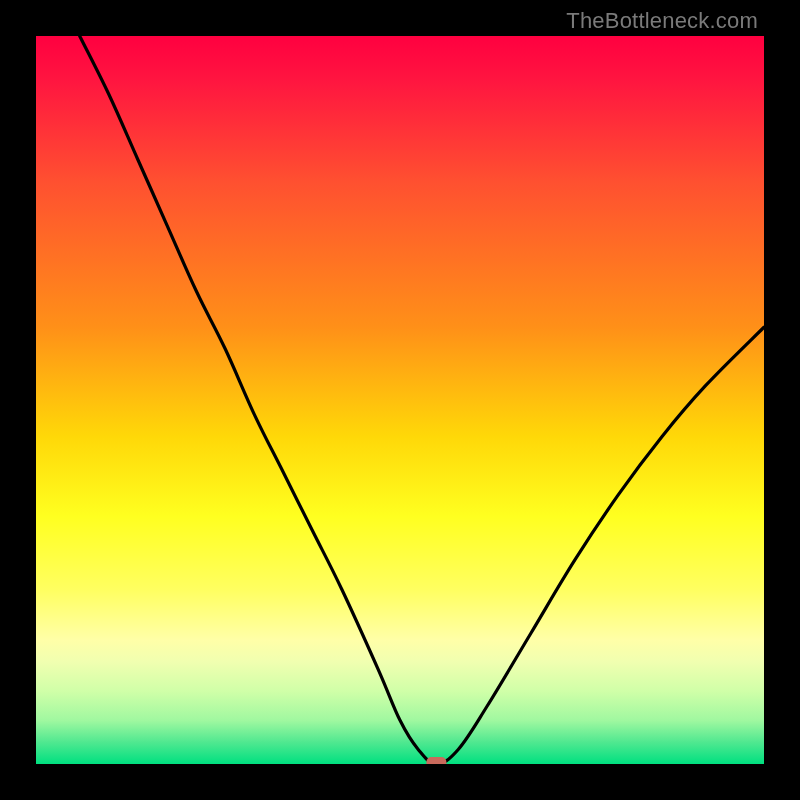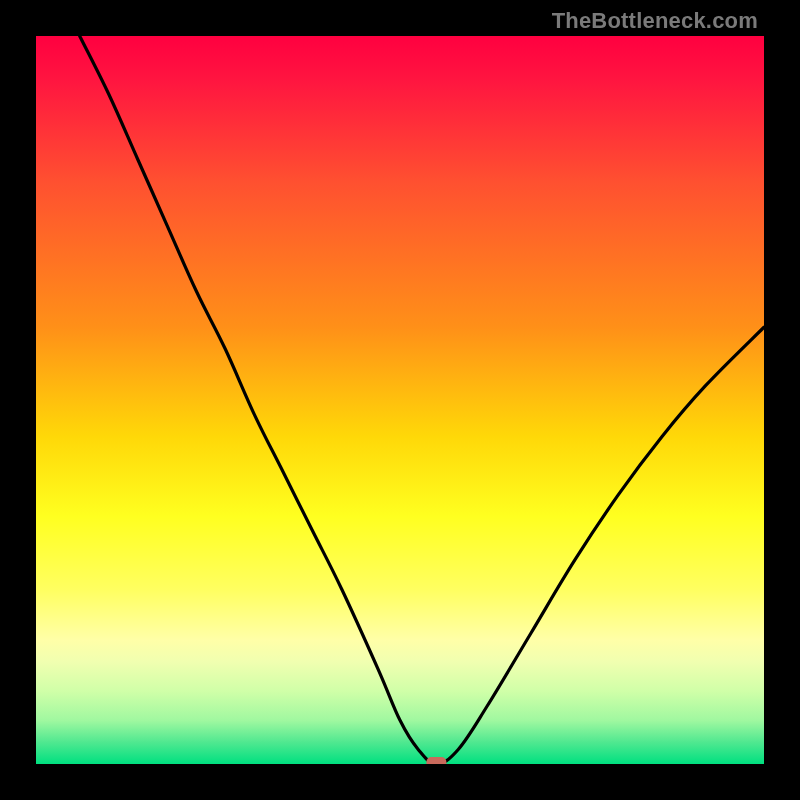--- a/index.html
+++ b/index.html
@@ -1,17 +1,17 @@
 <!DOCTYPE html>
 <html><head>
 <meta charset="utf-8">
 <style>
 html,body{margin:0;padding:0;width:800px;height:800px;background:#000;font-family:-apple-system,Helvetica,Arial,sans-serif}
 .frame{position:absolute;left:36px;top:36px;width:728px;height:728px;background:linear-gradient(to bottom,#ff0040 0%,#ff1540 6%,#ff5030 20%,#ff9018 40%,#ffd808 55%,#ffff20 66%,#ffff60 76%,#ffffa8 83%,#f0ffb0 86%,#d0ffa8 90%,#a0f8a0 94%,#50e890 97%,#00e080 100%)}
-.watermark{position:absolute;top:8px;right:42px;font-size:22px;color:#7a7a7a;font-weight:700;letter-spacing:.2px}
+.watermark{position:absolute;top:8px;right:42px;font-size:22px;color:#7a7a7a;font-weight:400;letter-spacing:.2px}
 svg{position:absolute;left:36px;top:36px;width:728px;height:728px}
 .curve{fill:none;stroke:#000;stroke-width:3.2;stroke-linecap:round}
 .marker{fill:#c96a5c}
 </style>
 </head>
 <body>
 
 <div class="frame"></div>
 <div class="watermark">TheBottleneck.com</div>
 

